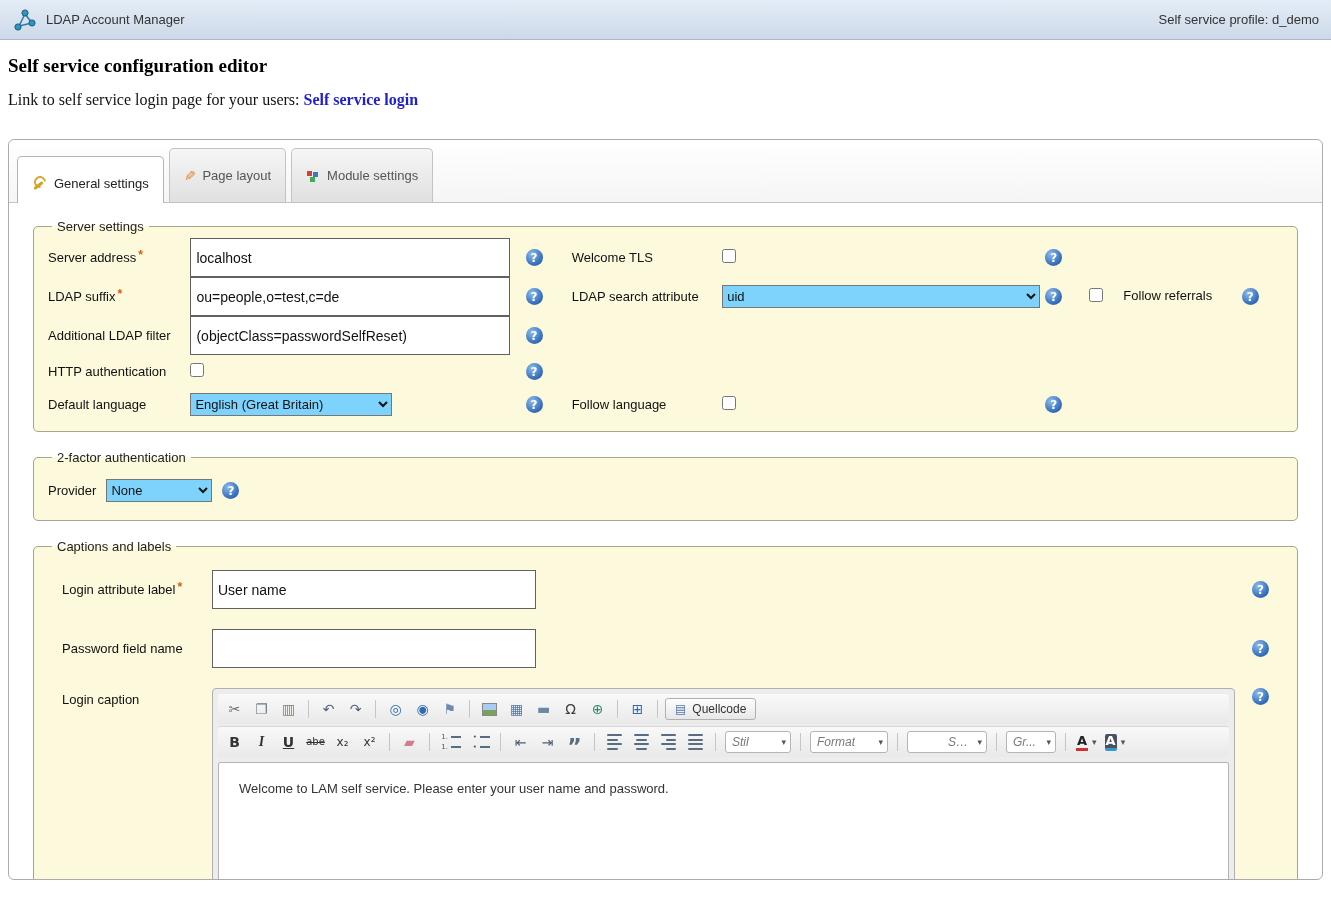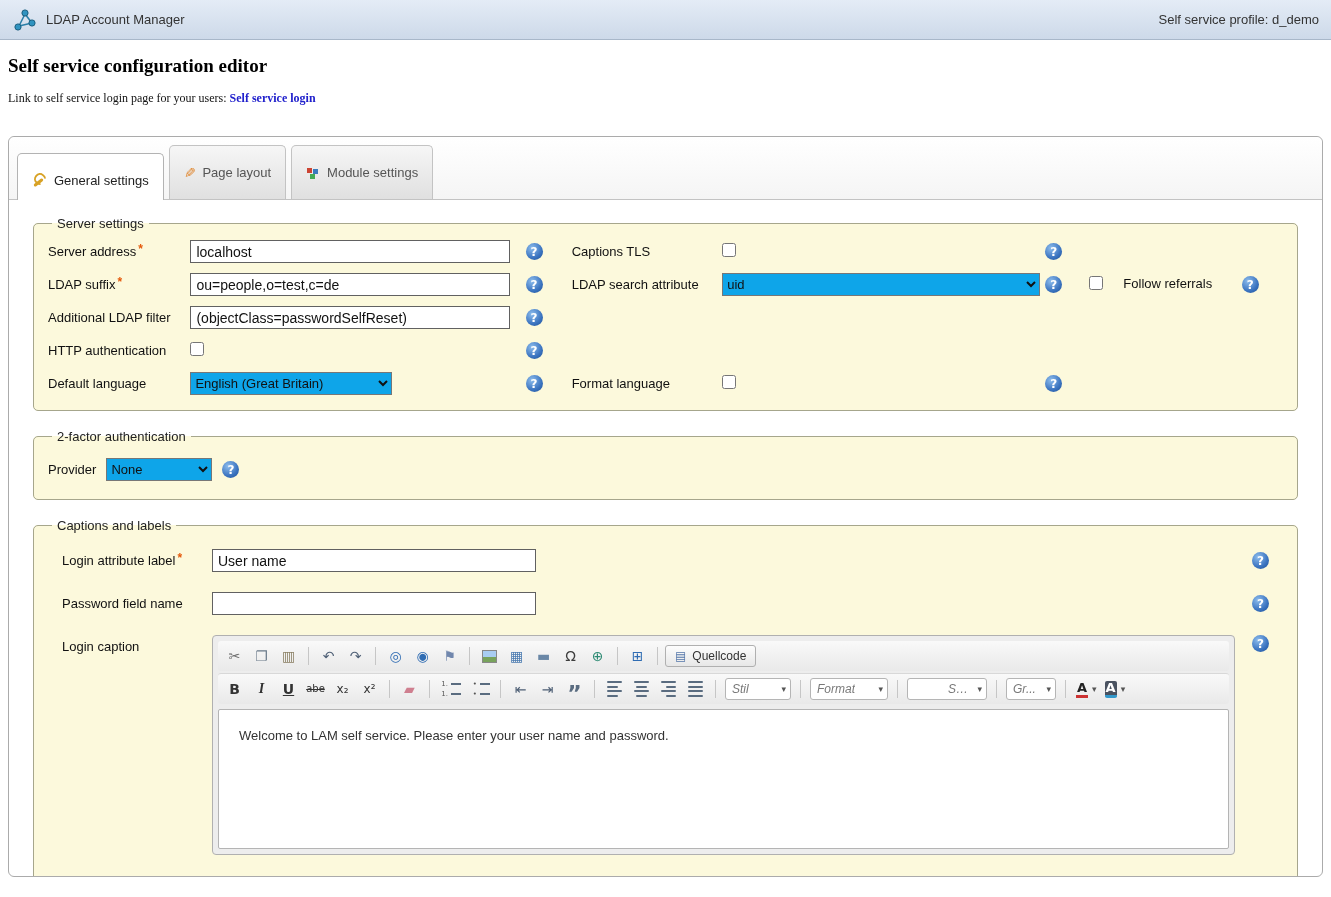--- a/index.html
+++ b/index.html
@@ -19,21 +19,21 @@
   .header-text { font-size:13px; color:#333; }
 
   
   .page-title {
     font-family:"Liberation Serif","DejaVu Serif",serif;
     font-size:19px; font-weight:bold; color:#000;
     margin:15px 4px 0 8px;
   }
   .link-line {
     font-family:"Liberation Serif","DejaVu Serif",serif;
-    font-size:12px; margin:14px 0 0 8px; color:#111;
+    font-size:16px; margin:14px 0 0 8px; color:#111;
   }
   .link-line a { color:#2020cc; font-weight:bold; text-decoration:none; cursor:pointer; }
 
   
   .tab-panel {
     margin:30px 8px 0; border:1px solid #ababab; border-radius:6px;
     height:741px; background:#fff; overflow:hidden;
   }
   .tabs {
     display:flex; align-items:flex-end; padding:8px 8px 0;
@@ -71,26 +71,26 @@
 
   
   table.form-grid { border-collapse:collapse; width:100%; table-layout:fixed; }
   table.form-grid td { height:33px; vertical-align:middle; padding:0; overflow:visible; white-space:nowrap; }
   td.helpcell { padding-left:8px; }
   td.cbcell7 { padding-left:30px; }
   .lbl { font-size:13px; color:#111; }
   .req { color:#e4590b; font-weight:bold; margin-left:2px; position:relative; top:-3px; font-size:12px; }
 
   input.txt {
-    height:23px; border:1px solid #616161; background:#fff; padding:1px 5px;
+    height:39px; border:1px solid #616161; background:#fff; padding:1px 5px;
     font:14px "Liberation Sans","DejaVu Sans",sans-serif; color:#111;
   }
   .w320 { width:320px; } .w318 { width:318px; } .w324 { width:324px; }
   select.sel {
-    height:23px; border:1px solid #777; background:#0ea5e9;
+    height:23px; border:1px solid #777; background:#7dd3fc;
     font:13px "Liberation Sans","DejaVu Sans",sans-serif; color:#111;
   }
   input[type="checkbox"] { width:14px; height:14px; margin:0; cursor:pointer; }
   .cb { display:inline-flex; align-items:center; gap:20px; font-size:13px; color:#111; }
 
   .help {
     display:inline-flex; width:17px; height:17px; border-radius:50%;
     background:radial-gradient(circle at 35% 30%, #8cbcec 0%, #3b74c0 60%, #1d4f96 100%);
     color:#fff; font:bold 12px "DejaVu Sans",sans-serif;
     align-items:center; justify-content:center; cursor:pointer; flex:none;
@@ -206,21 +206,21 @@
             <col style="width:322px">
             <col style="width:44px">
           <col style="width:152px">
             <col style="width:41px">
         </colgroup>
         <tbody>
             <tr>
           <td class="lbl"><span>Server address</span><span class="req">*</span></td>
           <td><input class="txt w320" value="localhost" style=""></td>
           <td class="helpcell"><span class="help">?</span></td>
-          <td class="lbl"><span>Captions TLS</span></td>
+          <td class="lbl"><span>Welcome TLS</span></td>
           <td><input type="checkbox" style=""></td>
           <td class="helpcell"><span class="help">?</span></td>
           <td></td>
               <td></td>
         </tr>
         <tr>
           <td class="lbl"><span>LDAP suffix</span><span class="req">*</span></td>
           <td><input class="txt w320" value="ou=people,o=test,c=de" style=""></td>
           <td class="helpcell"><span class="help">?</span></td>
           <td class="lbl"><span>LDAP search attribute</span></td>
@@ -249,21 +249,21 @@
           <td></td>
               <td></td>
               <td></td>
               <td></td>
               <td></td>
         </tr>
         <tr>
           <td class="lbl"><span>Default language</span></td>
           <td><select class="sel" style="width:202px"><option>English (Great Britain)</option></select></td>
           <td class="helpcell"><span class="help">?</span></td>
-          <td class="lbl"><span>Format language</span></td>
+          <td class="lbl"><span>Follow language</span></td>
           <td><input type="checkbox" style=""></td>
           <td class="helpcell"><span class="help">?</span></td>
           <td></td>
               <td></td>
         </tr>
       </tbody>
         </table>
     </fieldset>
 
     <fieldset>

